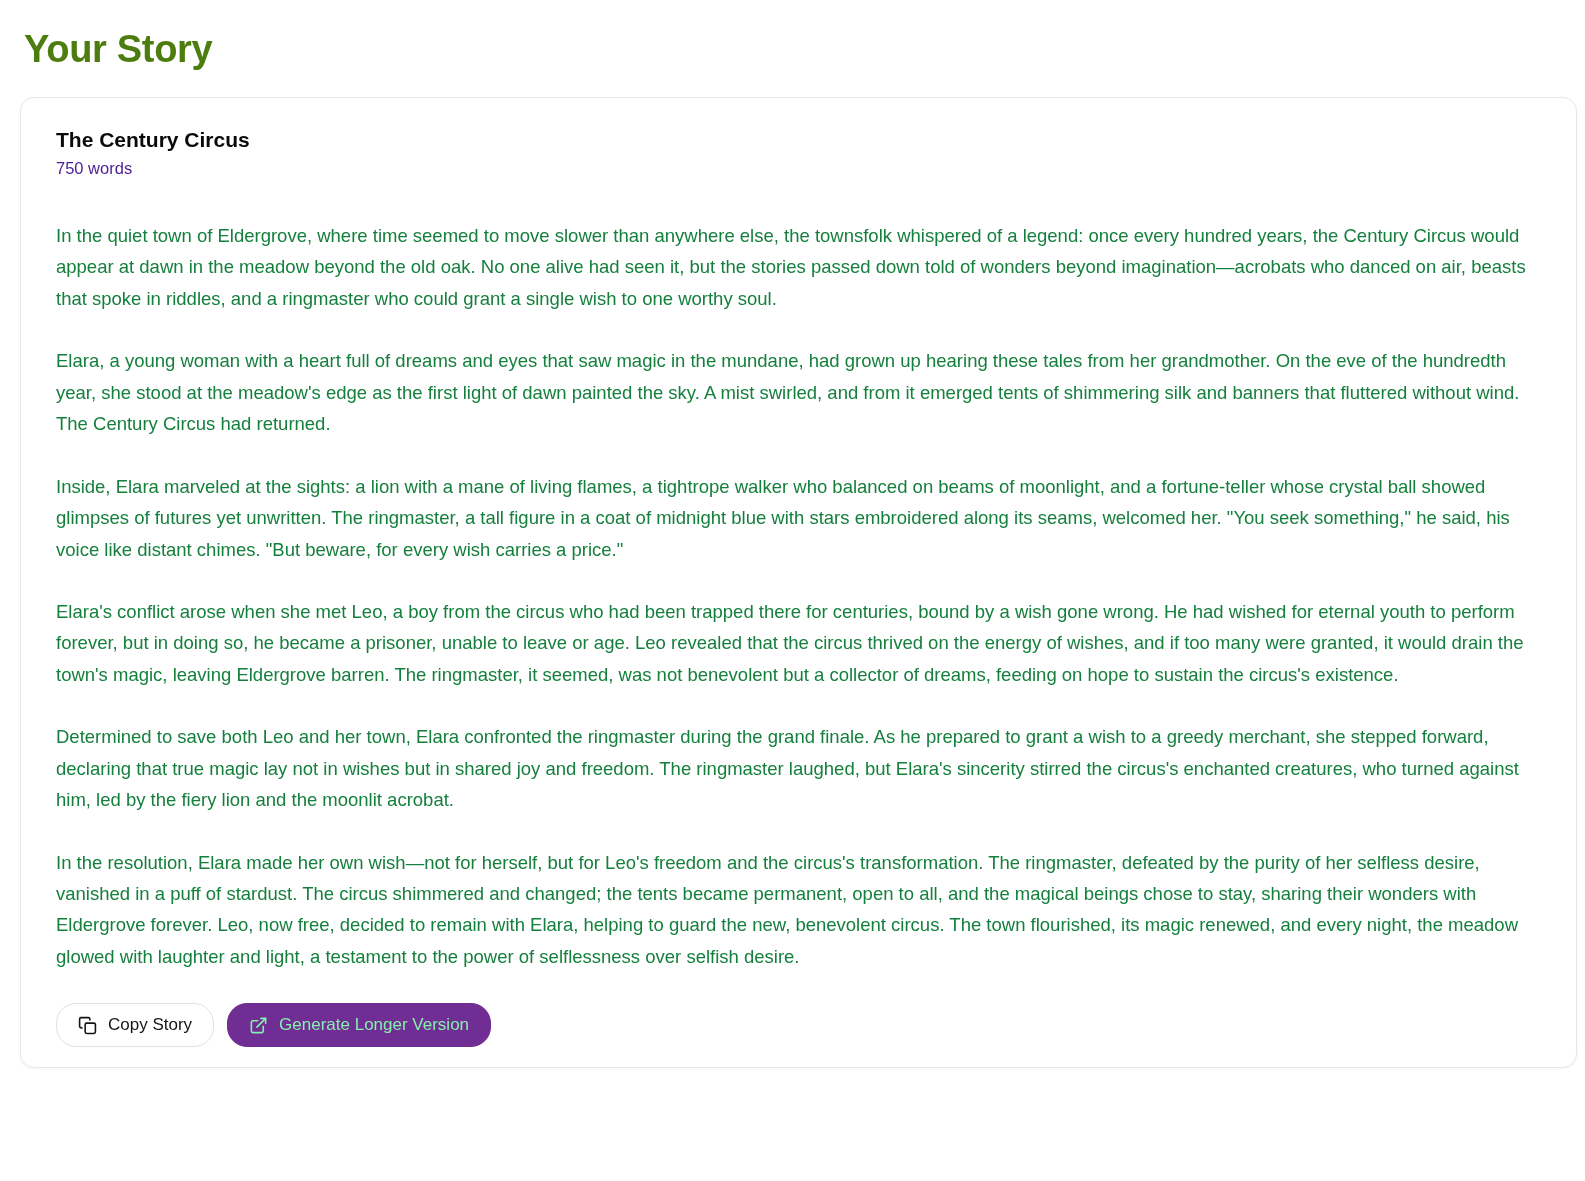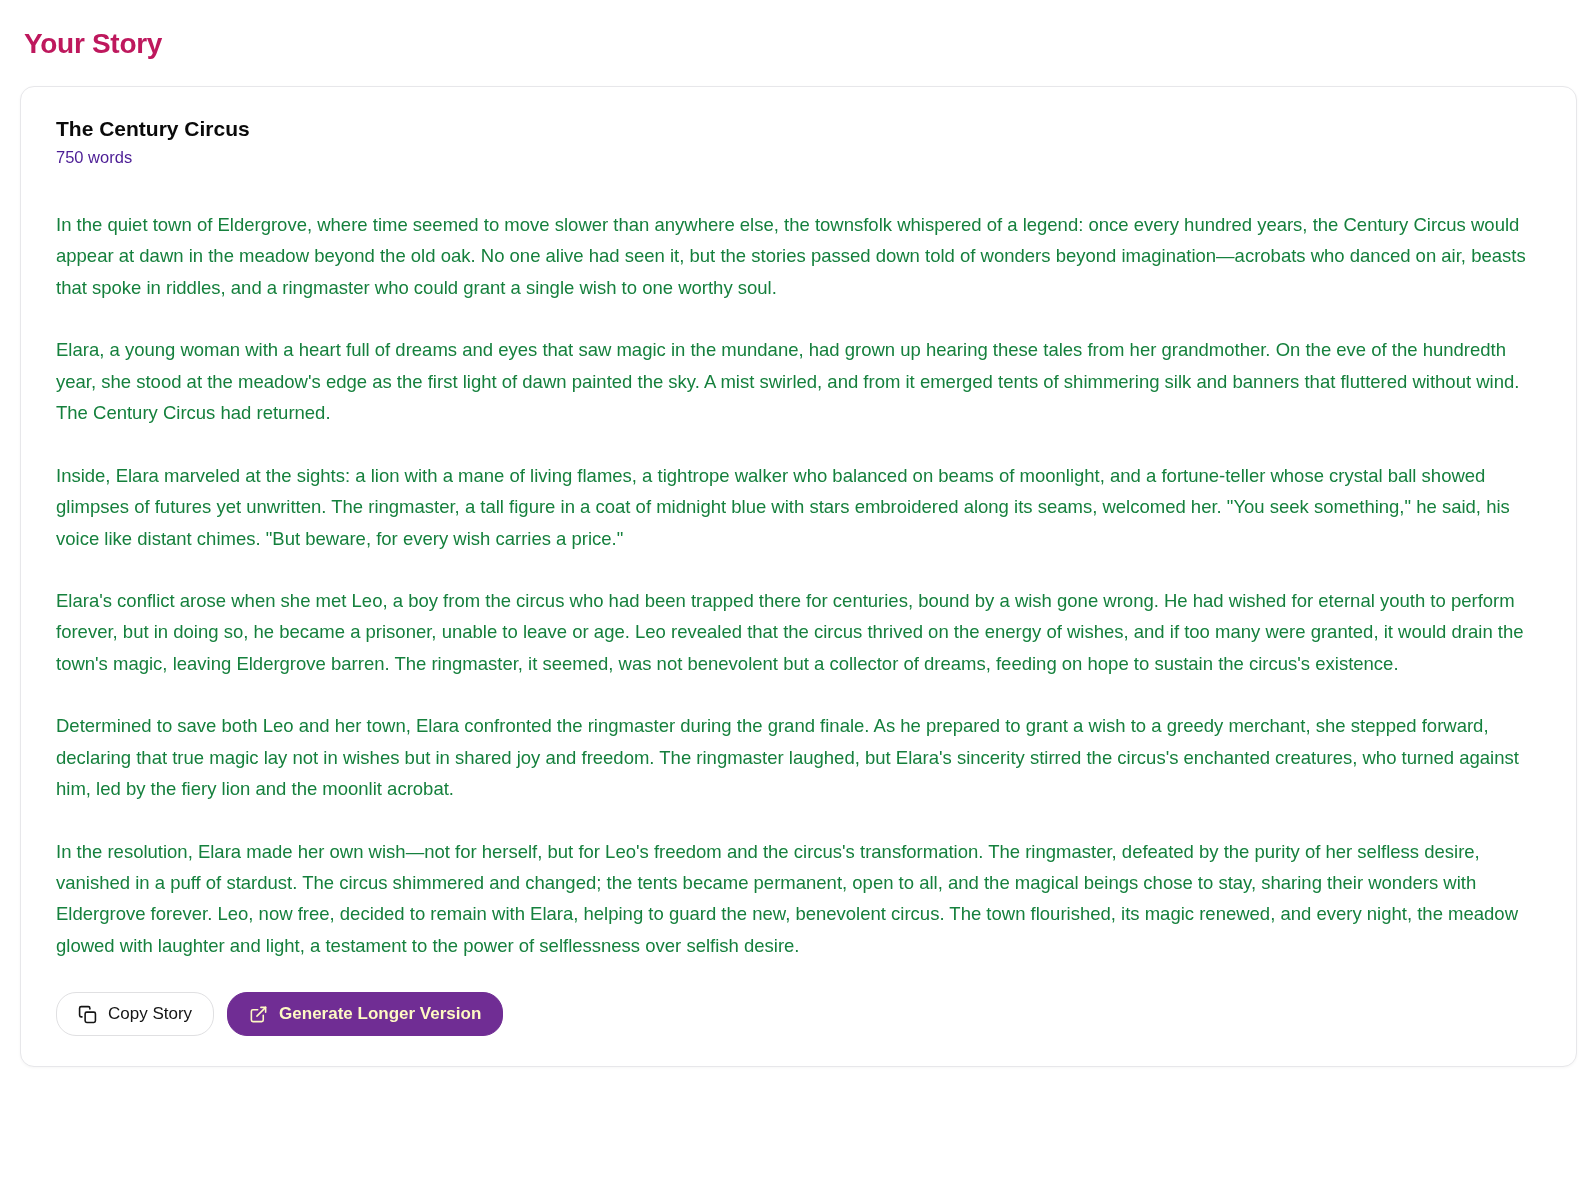--- a/index.html
+++ b/index.html
@@ -7,32 +7,32 @@
   body {
     width: 1585px;
     min-height: 1181px;
     font-family: "Liberation Sans", sans-serif;
     color: #111111;
   }
   .page {
     padding: 20px 8px 0 20px;
   }
   .page-title {
-    font-size: 28px;
+    font-size: 38px;
     font-weight: 700;
-    color: #be185d;
+    color: #4d7c0f;
     margin: 8px 0 26px 4px;
     letter-spacing: -0.3px;
   }
   .story-card {
     background: #ffffff;
     border: 1px solid #e7e7ea;
     border-radius: 14px;
     box-shadow: 0 1px 3px rgba(0,0,0,0.04);
-    padding: 30px 35px 30px 35px;
+    padding: 30px 35px 20px 35px;
   }
   .story-title {
     font-size: 21px;
     font-weight: 700;
     color: #0a0a0a;
     margin: 0 0 7px 0;
   }
   .word-count {
     font-size: 16.5px;
     color: #4c1d95;
@@ -65,22 +65,22 @@
     white-space: nowrap;
   }
   .btn-secondary {
     background: #ffffff;
     border: 1px solid #e0e0e2;
     color: #141414;
   }
   .btn-primary {
     background: #702d94;
     border: 1px solid #702d94;
-    color: #fef9c3;
-    font-weight: 700;
+    color: #86efac;
+    font-weight: 400;
   }
   .btn .icon {
     display: inline-flex;
     width: 19px;
     height: 19px;
   }
   .btn .icon svg {
     width: 100%;
     height: 100%;
     stroke: currentColor;

